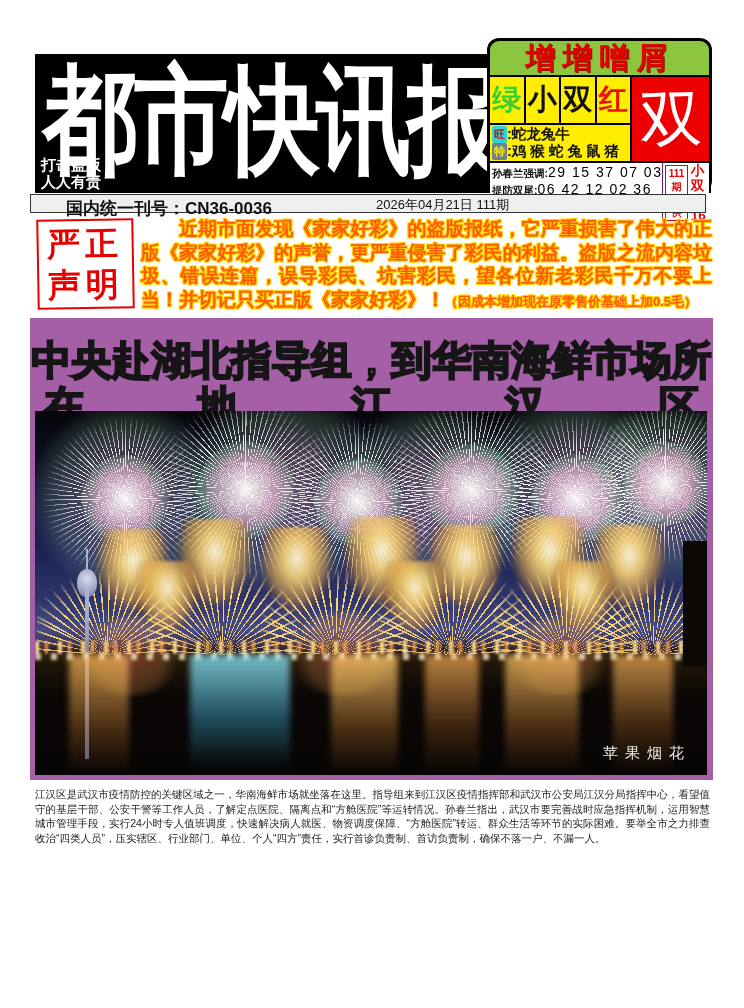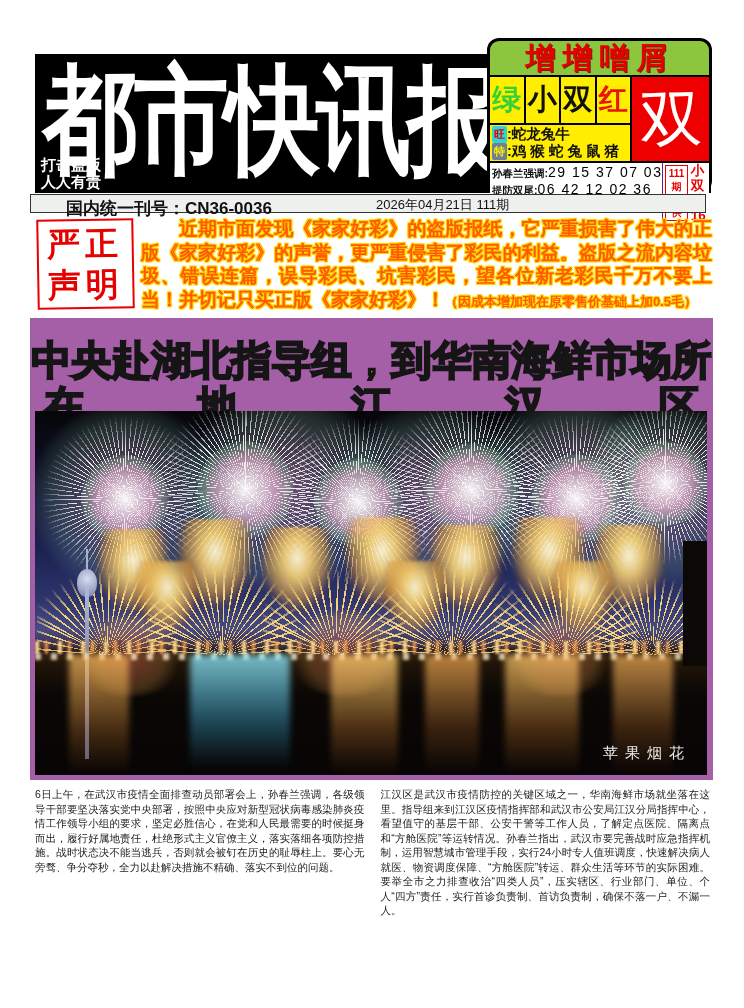--- a/index.html
+++ b/index.html
@@ -241,20 +241,17 @@
       <div class="refl r-g4"></div>
       <div class="refl r-g5"></div>
       <div class="silhouette"></div>
 
       <div class="photo-caption">苹果烟花</div>
     </div>
   </div>
 
   <div class="articles">
     <div class="article-col">
-      <p>6日上午，在武汉市疫情全面排查动员部署会上，孙春兰强调，各级领导干部要坚决落实党中央部署，按照中央应对新型冠状病毒感染肺炎疫情工作领导小组的要求，坚定必胜信心，在党和人民最需要的时候挺身而出，履行好属地责任，杜绝形式主义官僚主义，落实落细各项防控措施。战时状态决不能当逃兵，否则就会被钉在历史的耻辱柱上。要心无旁骛、争分夺秒，全力以赴解决措施不精确、落实不到位的问题。</p>
-    </div>
-    <div class="article-col">
       <p>江汉区是武汉市疫情防控的关键区域之一，华南海鲜市场就坐落在这里。指导组来到江汉区疫情指挥部和武汉市公安局江汉分局指挥中心，看望值守的基层干部、公安干警等工作人员，了解定点医院、隔离点和“方舱医院”等运转情况。孙春兰指出，武汉市要完善战时应急指挥机制，运用智慧城市管理手段，实行24小时专人值班调度，快速解决病人就医、物资调度保障、“方舱医院”转运、群众生活等环节的实际困难。要举全市之力排查收治“四类人员”，压实辖区、行业部门、单位、个人“四方”责任，实行首诊负责制、首访负责制，确保不落一户、不漏一人。</p>
     </div>
   </div>
 
 </div>
 
 </body></html>

